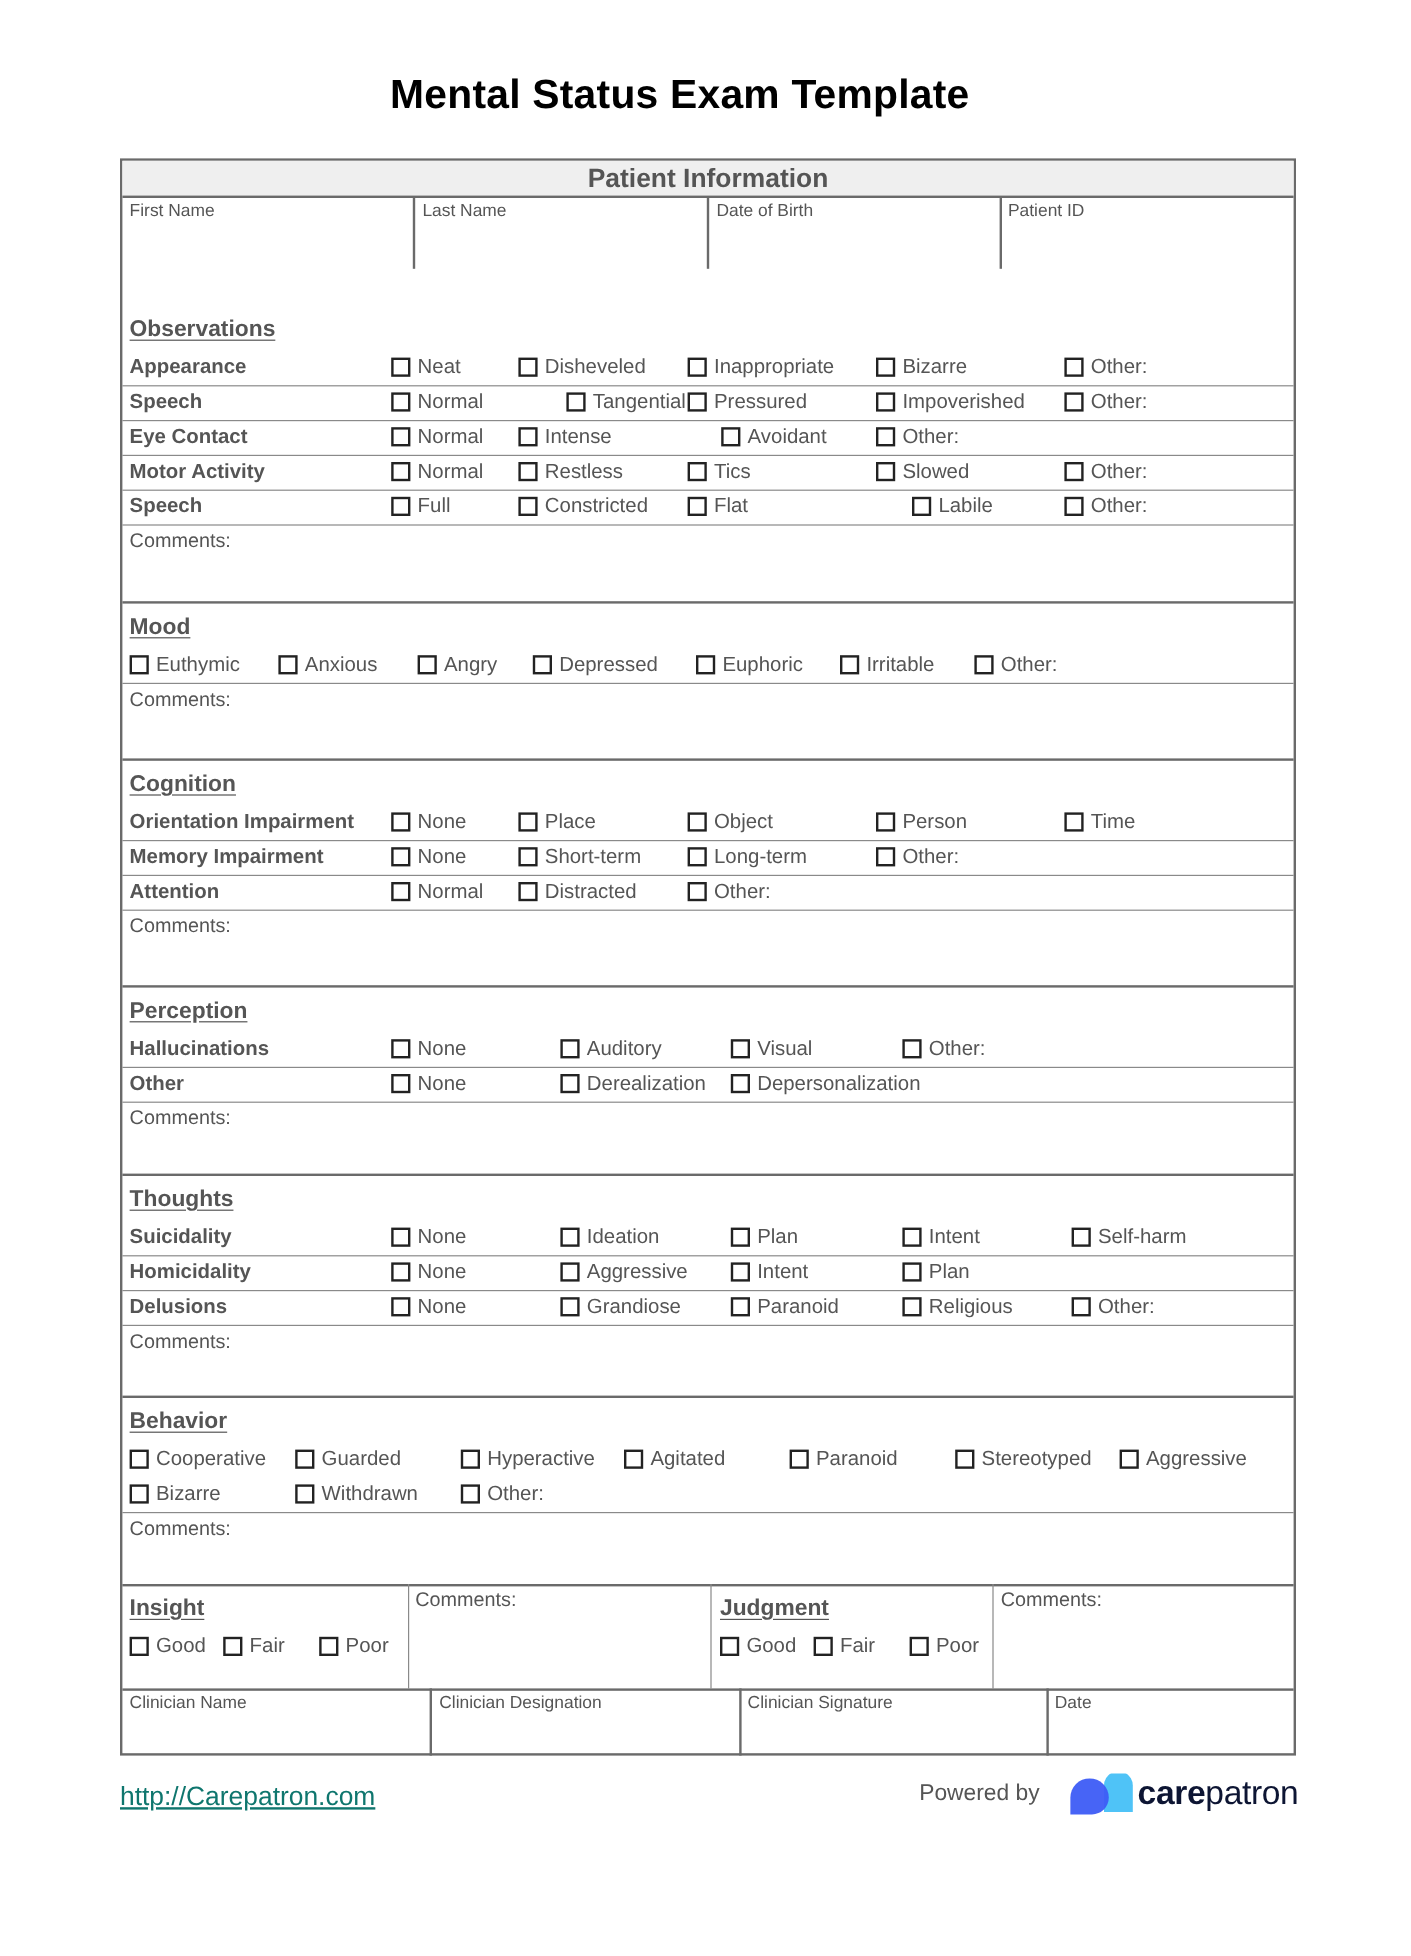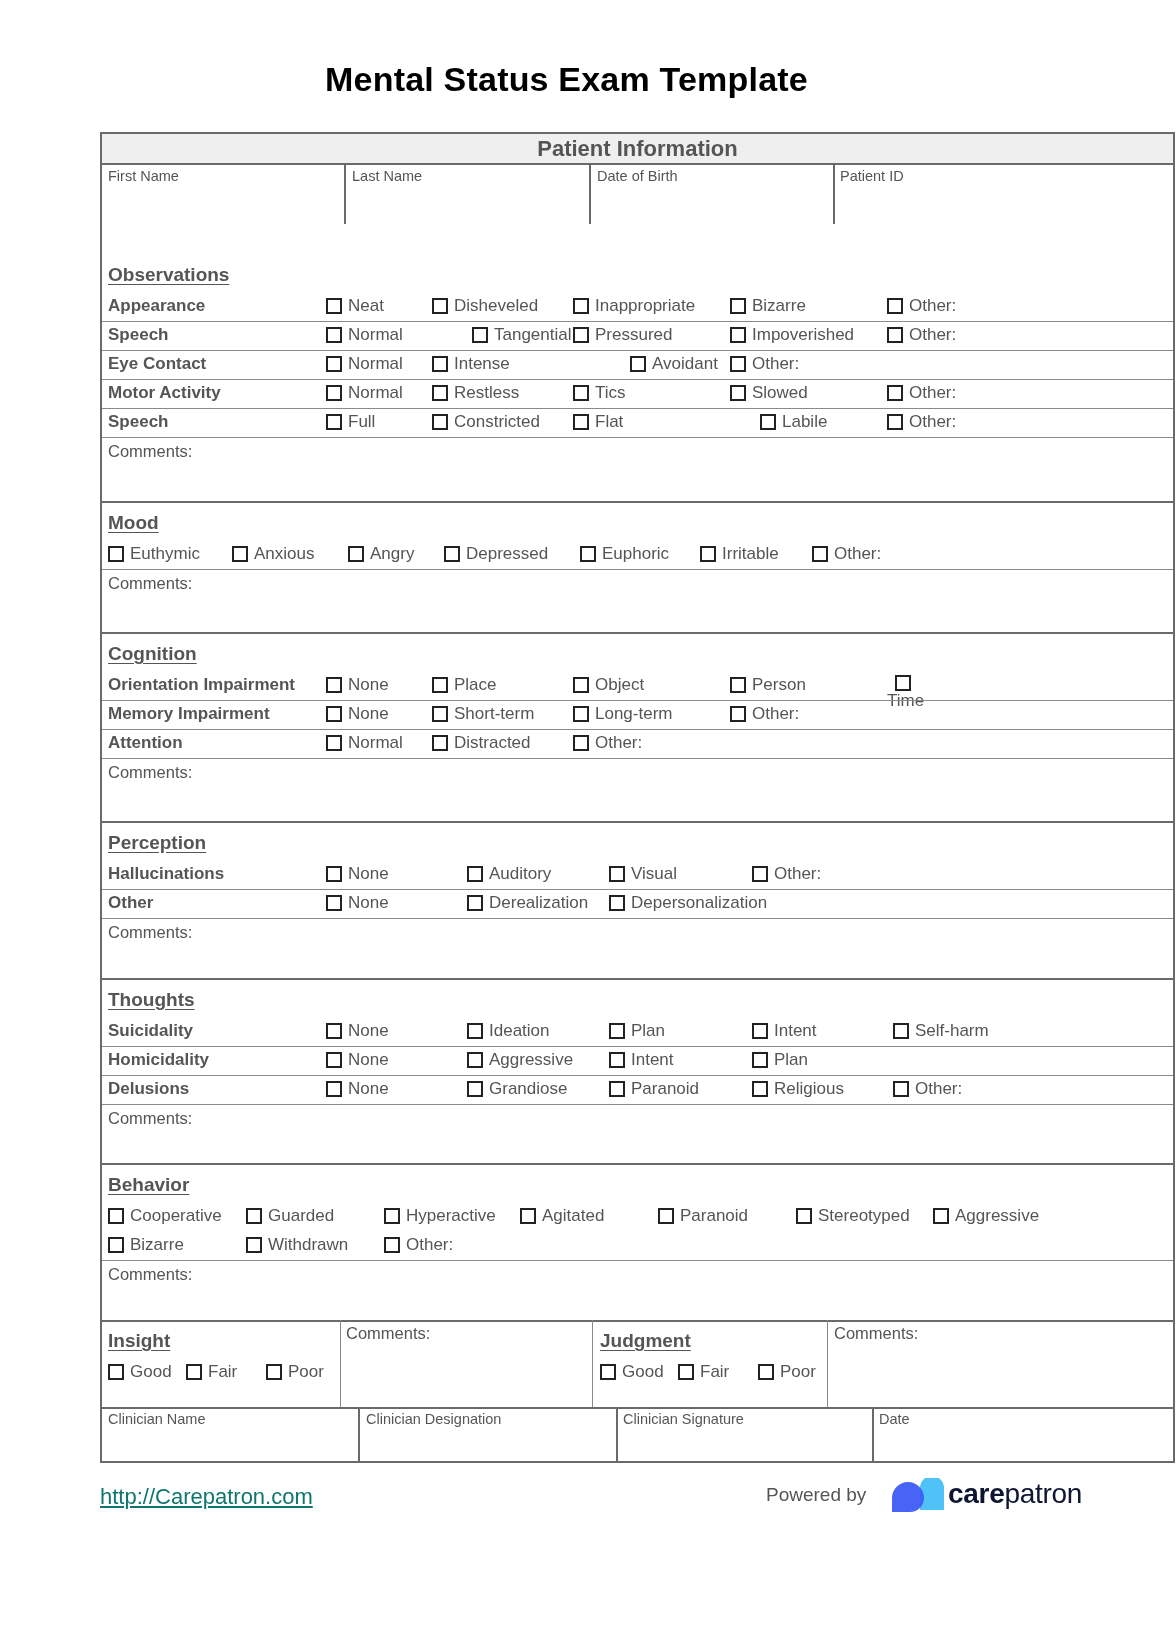--- a/index.html
+++ b/index.html
@@ -2,21 +2,21 @@
 <html><head>
 <meta charset="utf-8">
 <style>
   * { box-sizing: border-box; margin: 0; padding: 0; }
   html, body { width: 1176px; height: 1630px; background: #ffffff; overflow: hidden; }
   body { position: relative; font-family: "Liberation Sans", sans-serif; color: #555; }
 
   .title { position: absolute; left: 0; width: 1133px; top: 60px; text-align: center;
            font-size: 34px; font-weight: bold; color: #000; letter-spacing: 0.2px; }
 
-  .sheet { position: absolute; left: 100px; top: 132px; width: 1075px; height: 1331px;
+  .sheet { position: absolute; left: 100px; top: 132px; width: 980px; height: 1331px;
            border: 2px solid #6a6a6a; }
 
   .band { position: absolute; left: 0; right: 0; background: #efefef; text-align: center;
           font-weight: bold; color: #555; font-size: 22px;
           border-bottom: 2px solid #6a6a6a; }
   .hline { position: absolute; left: 0; right: 0; height: 0; border-top: 1px solid #8a8a8a; }
   .hline.thick { border-top: 2px solid #6a6a6a; }
   .vline { position: absolute; width: 0; border-left: 2px solid #6a6a6a; }
 
   .cell-label { position: absolute; font-size: 14.5px; color: #555; }
@@ -103,21 +103,21 @@
 
   <div class="row-label" style="top:220px;">Eye Contact</div>
   <div class="opt" style="left:224px;top:220px;">
       <span class="box"></span>
       <span>Normal</span>
     </div>
   <div class="opt" style="left:330px;top:220px;">
       <span class="box"></span>
       <span>Intense</span>
     </div>
-  <div class="opt" style="left:484px;top:220px;padding-left:44px;">
+  <div class="opt" style="left:455px;top:220px;padding-left:44px;">
       <span class="box"></span>
       <span>Avoidant</span>
     </div>
   <div class="opt" style="left:628px;top:220px;">
       <span class="box"></span>
       <span>Other:</span>
     </div>
   <div class="hline" style="top:245px;"></div>
 
   <div class="row-label" style="top:249px;">Motor Activity</div>
@@ -212,21 +212,21 @@
       <span>Place</span>
     </div>
   <div class="opt" style="left:471px;top:541px;">
       <span class="box"></span>
       <span>Object</span>
     </div>
   <div class="opt" style="left:628px;top:541px;">
       <span class="box"></span>
       <span>Person</span>
     </div>
-  <div class="opt" style="left:785px;top:541px;flex-direction:column;">
+  <div class="opt" style="left:785px;top:541px;">
       <span class="box"></span>
       <span>Time</span>
     </div>
   <div class="hline" style="top:566px;"></div>
 
   <div class="row-label" style="top:570px;">Memory Impairment</div>
   <div class="opt" style="left:224px;top:570px;">
       <span class="box"></span>
       <span>None</span>
     </div>

